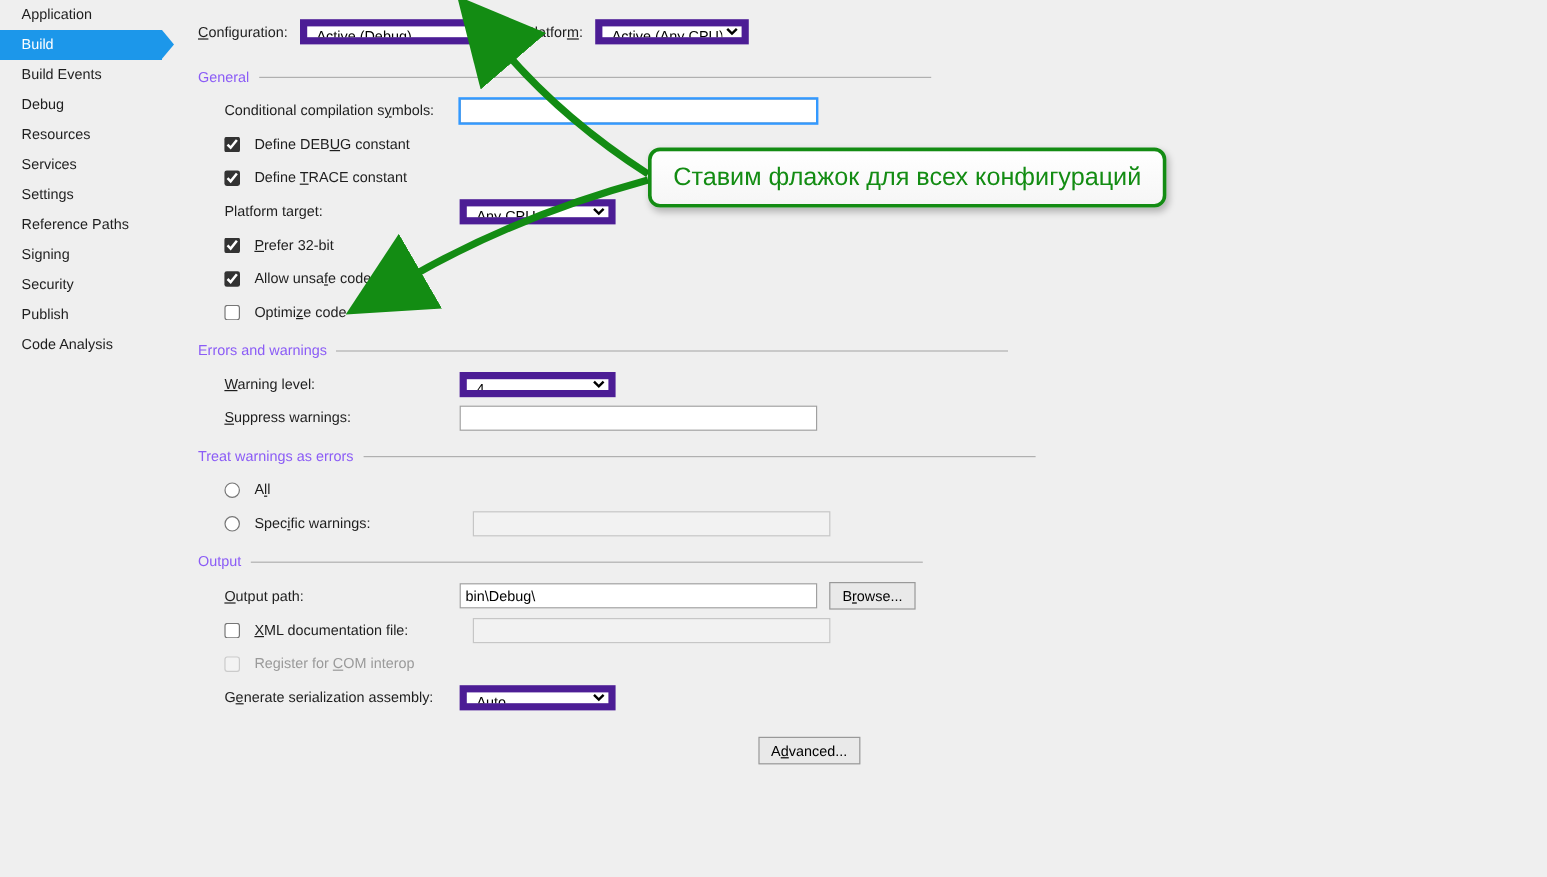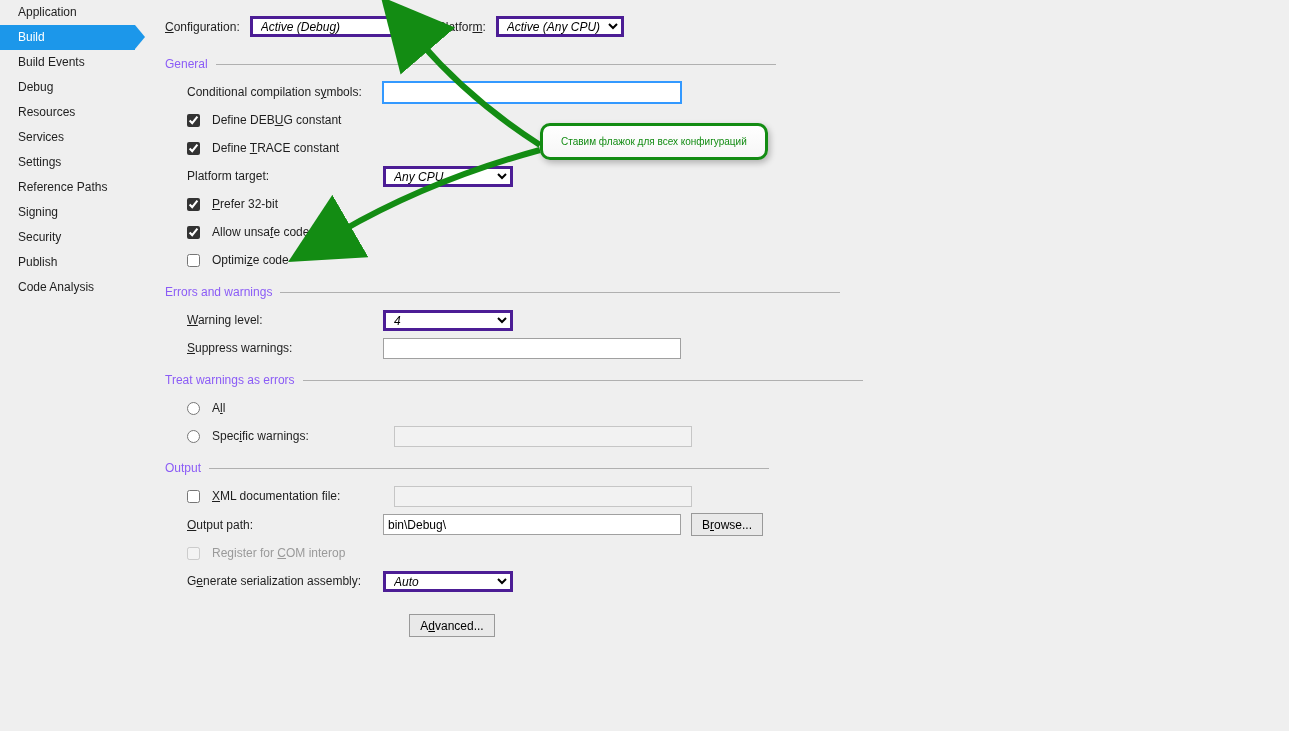--- a/index.html
+++ b/index.html
@@ -49,26 +49,25 @@
   .toprow {
     display: flex;
     align-items: center;
     gap: 8px;
     margin-bottom: 20px;
   }
   .toprow .lab { margin-right: 2px; }
   .toprow .lab.plat { margin-left: 20px; }
   select.combo {
     height: 21px;
-    border: 3px solid #4c1d95;
+    border: 6px solid #4c1d95;
     background: #fff;
     font-family: inherit;
     font-size: 12px;
     padding-left: 4px;
-    font-style: italic;
   }
   .section-title {
     display: flex;
     align-items: center;
     gap: 8px;
     margin: 14px 0 10px 0;
     color: #8b5cf6;
   }
   .section-title .rule {
     flex: 1;
@@ -127,21 +126,21 @@
   }
   .callout {
     position: absolute;
     left: 540px;
     top: 123px;
     background: linear-gradient(#ffffff,#f6f6f6);
     border: 3px solid #138c13;
     border-radius: 10px;
     padding: 10px 18px;
     color: #138c13;
-    font-size: 10px;
+    font-size: 21px;
     font-weight: 500;
     box-shadow: 2px 3px 6px rgba(0,0,0,.25);
   }
 </style>
 </head>
 <body>
 
 <div class="root">
   <div class="sidebar">
     <div class="side-item"><span>Application</span></div>
@@ -231,42 +230,42 @@
     <div class="row chkrow">
       <input type="radio" name="twe" style="">
       <span class="row-label" style="width:176px">Spec<span class="u">i</span>fic warnings:</span>
       <input type="text" class="txt disabled" style="width: 288px;" disabled="" value="">
     </div>
 
     <div class="section-title">
       <span>Output</span>
         <div class="rule"></div>
     </div>
-    <div class="row chkrow">
-      <input type="checkbox" style="">
-      <span class="row-label" style="width:176px"><span class="u">X</span>ML documentation file:</span>
-      <input type="text" class="txt disabled" style="width: 288px;" disabled="" value="">
-    </div>
     <div class="row">
       <span class="row-label"><span class="u">O</span>utput path:</span>
       <input type="text" class="txt" style="width: 288px;" value="bin\Debug\">
       <span style="width:10px"></span>
       <button class="btn">B<span class="u">r</span>owse...</button>
     </div>
     <div class="row chkrow">
+      <input type="checkbox" style="">
+      <span class="row-label" style="width:176px"><span class="u">X</span>ML documentation file:</span>
+      <input type="text" class="txt disabled" style="width: 288px;" disabled="" value="">
+    </div>
+    <div class="row chkrow">
       <input type="checkbox" disabled="" style="">
       <span class="disabled-text">Register for <span class="u">C</span>OM interop</span>
     </div>
     <div class="row">
       <span class="row-label">G<span class="u">e</span>nerate serialization assembly:</span>
       <select class="combo" style="width:130px">
         <option>Auto</option>
       </select>
     </div>
-    <div class="row" style="margin-left:22px; margin-top:22px; width:530px; justify-content:center;">
+    <div class="row" style="margin-left:22px; margin-top:22px; width:530px; justify-content:flex-end;">
       <button class="btn">A<span class="u">d</span>vanced...</button>
     </div>
 
   </div>
 </div>
 
 <div class="overlay">
   <svg width="1289" height="731" style="position:absolute;left:0;top:0">
     <defs>
       <marker id="arrowhead" markerWidth="12" markerHeight="12" refX="2" refY="6" orient="auto">

